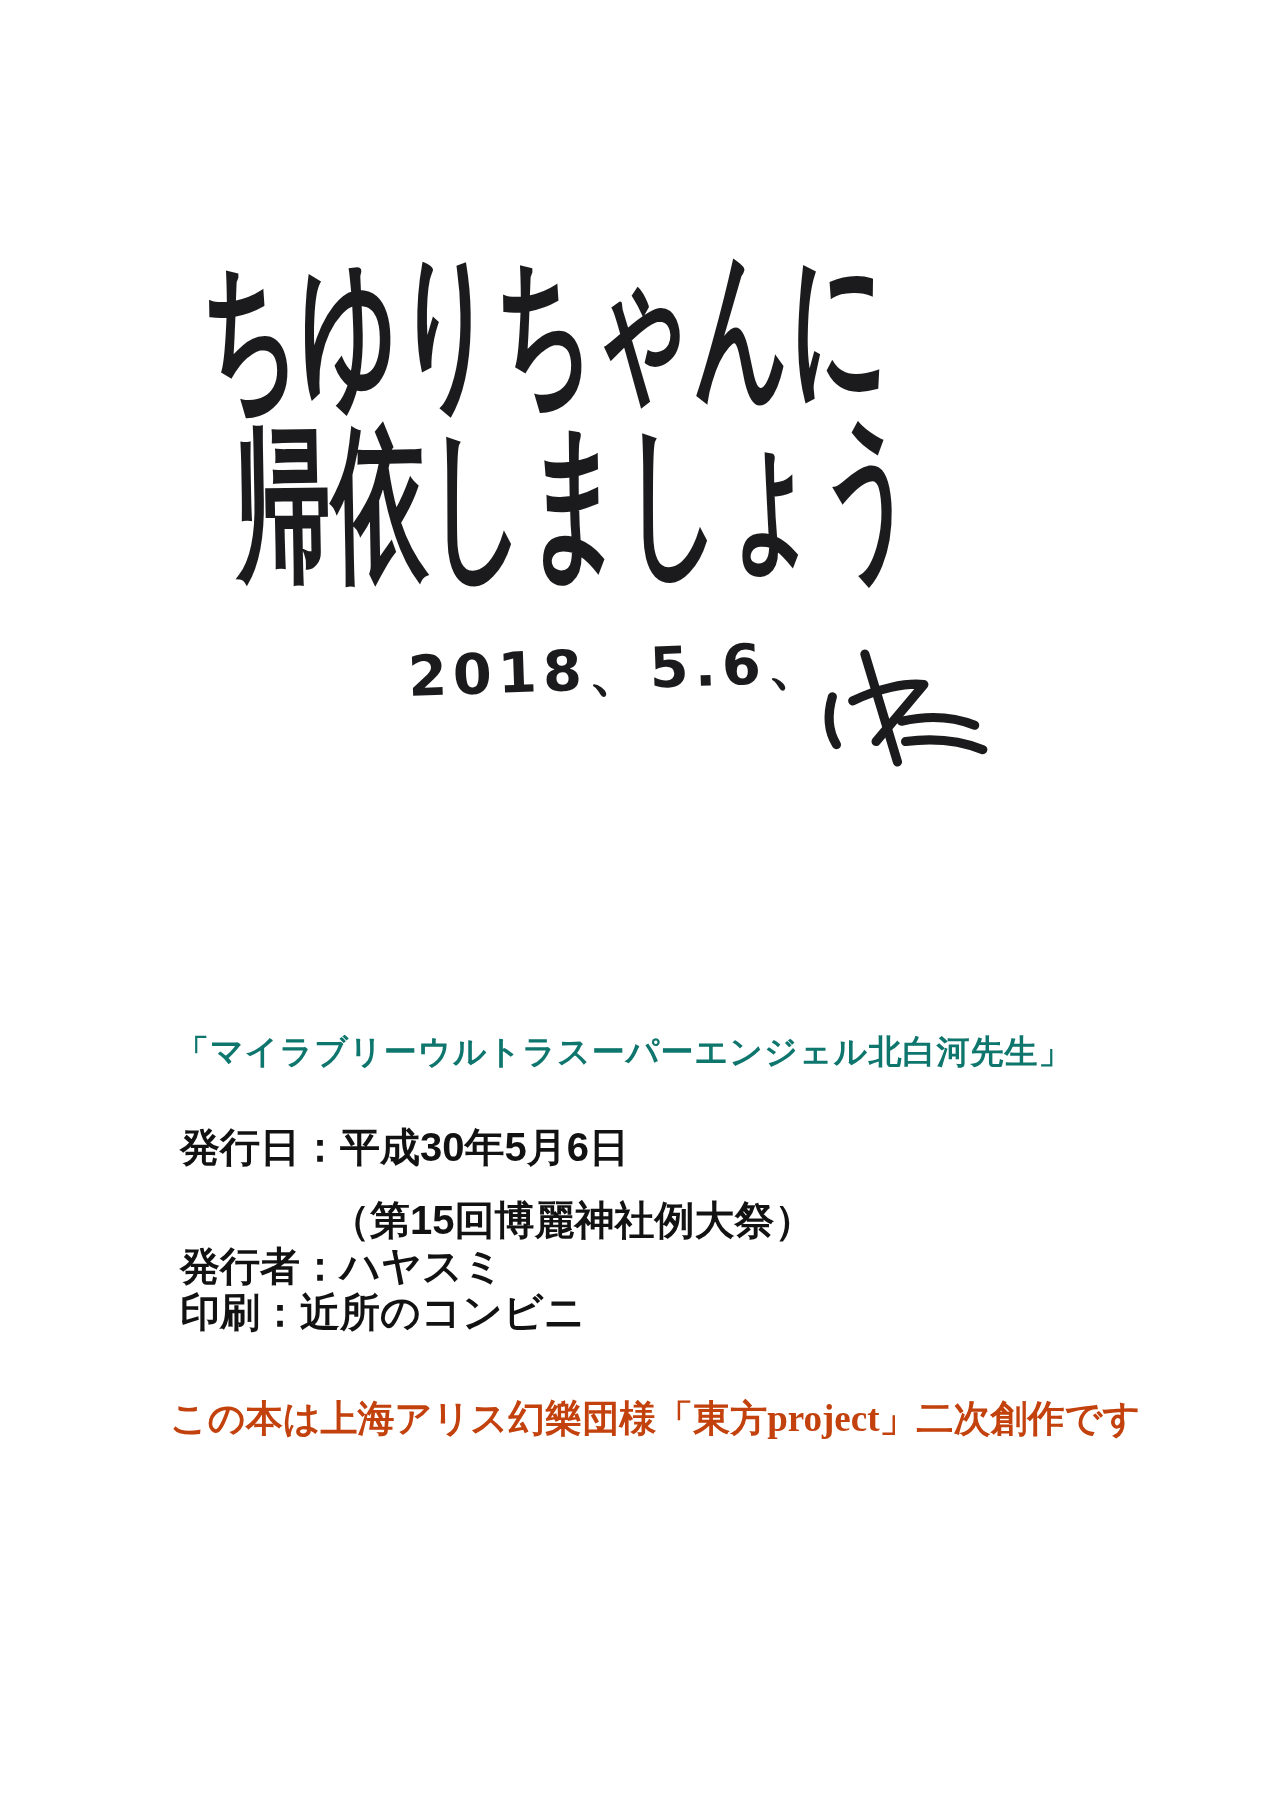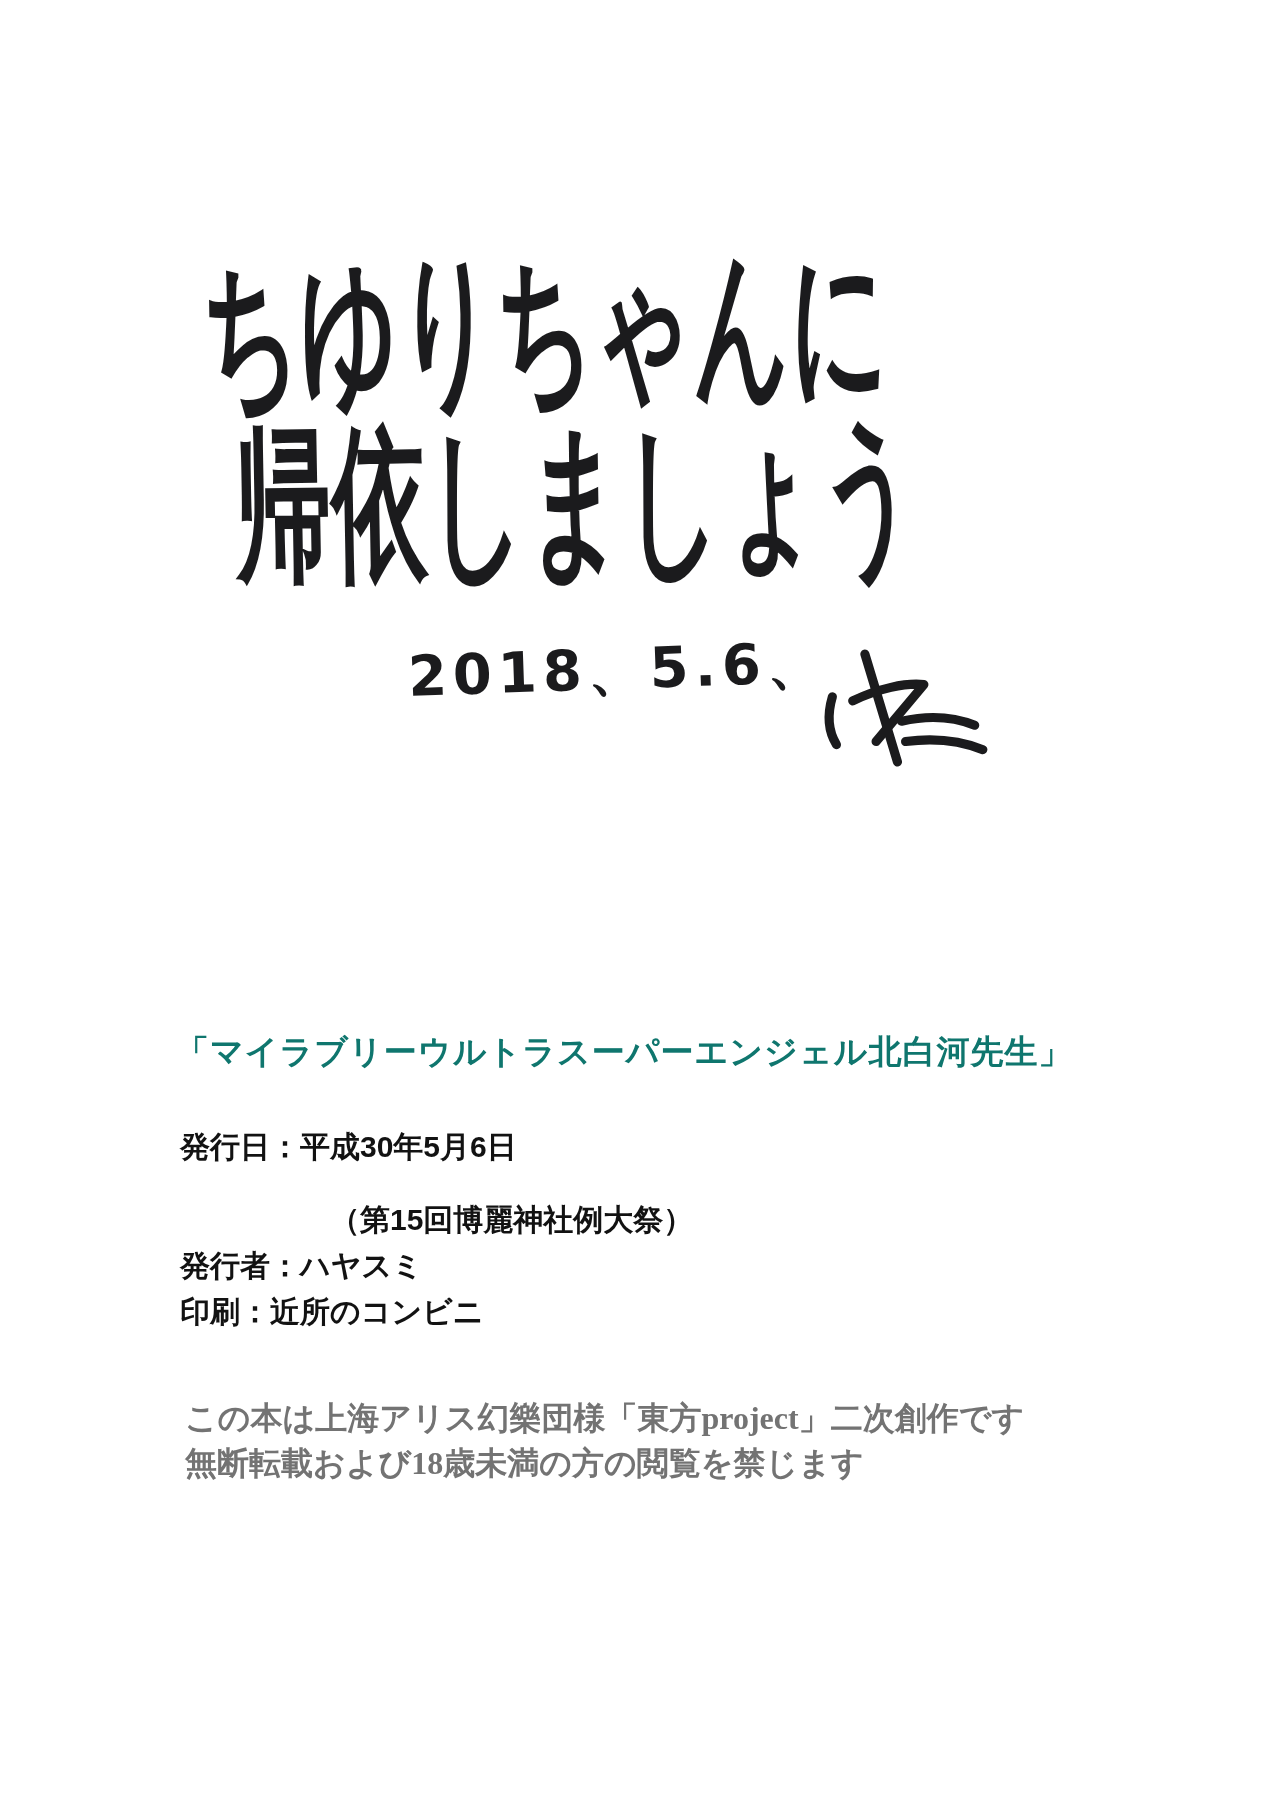--- a/index.html
+++ b/index.html
@@ -72,36 +72,36 @@
     letter-spacing: 1px;
     white-space: nowrap;
     color: #0f766e;
   }
   .info-block {
     position: absolute;
     left: 180px;
     top: 1124px;
     font-family: "Liberation Sans", "DejaVu Sans", sans-serif;
     font-weight: 700;
-    font-size: 30px;
+    font-size: 40px;
     line-height: 46px;
     color: #121212;
   }
   .info-line { white-space: nowrap; }
   .info-line.indent { padding-left: 150px; margin-top: 27px; }
 
   .disclaimer {
     position: absolute;
-    left: 185px;
+    left: 170px;
     top: 1396px;
     font-family: "Liberation Serif", "DejaVu Serif", serif;
     font-weight: 700;
-    font-size: 32px;
+    font-size: 37px;
     line-height: 45px;
-    color: #737373;
+    color: #c2410c;
   }
   .disclaimer-line { white-space: nowrap; }
 </style>
 </head>
 <body>
 
 <div class="page">
 
   <div class="hw-block">
     <div class="hw-line hw-line1">ちゆりちゃんに</div>
@@ -124,17 +124,16 @@
 
     <div class="info-block">
       <div class="info-line">発行日：平成30年5月6日</div>
       <div class="info-line indent">（第15回博麗神社例大祭）</div>
       <div class="info-line">発行者：ハヤスミ</div>
       <div class="info-line">印刷：近所のコンビニ</div>
     </div>
 
     <div class="disclaimer">
       <div class="disclaimer-line">この本は上海アリス幻樂団様「東方project」二次創作です</div>
-      <div class="disclaimer-line">無断転載および18歳未満の方の閲覧を禁じます</div>
     </div>
 
   </div>
 </div>
 
 </body></html>

